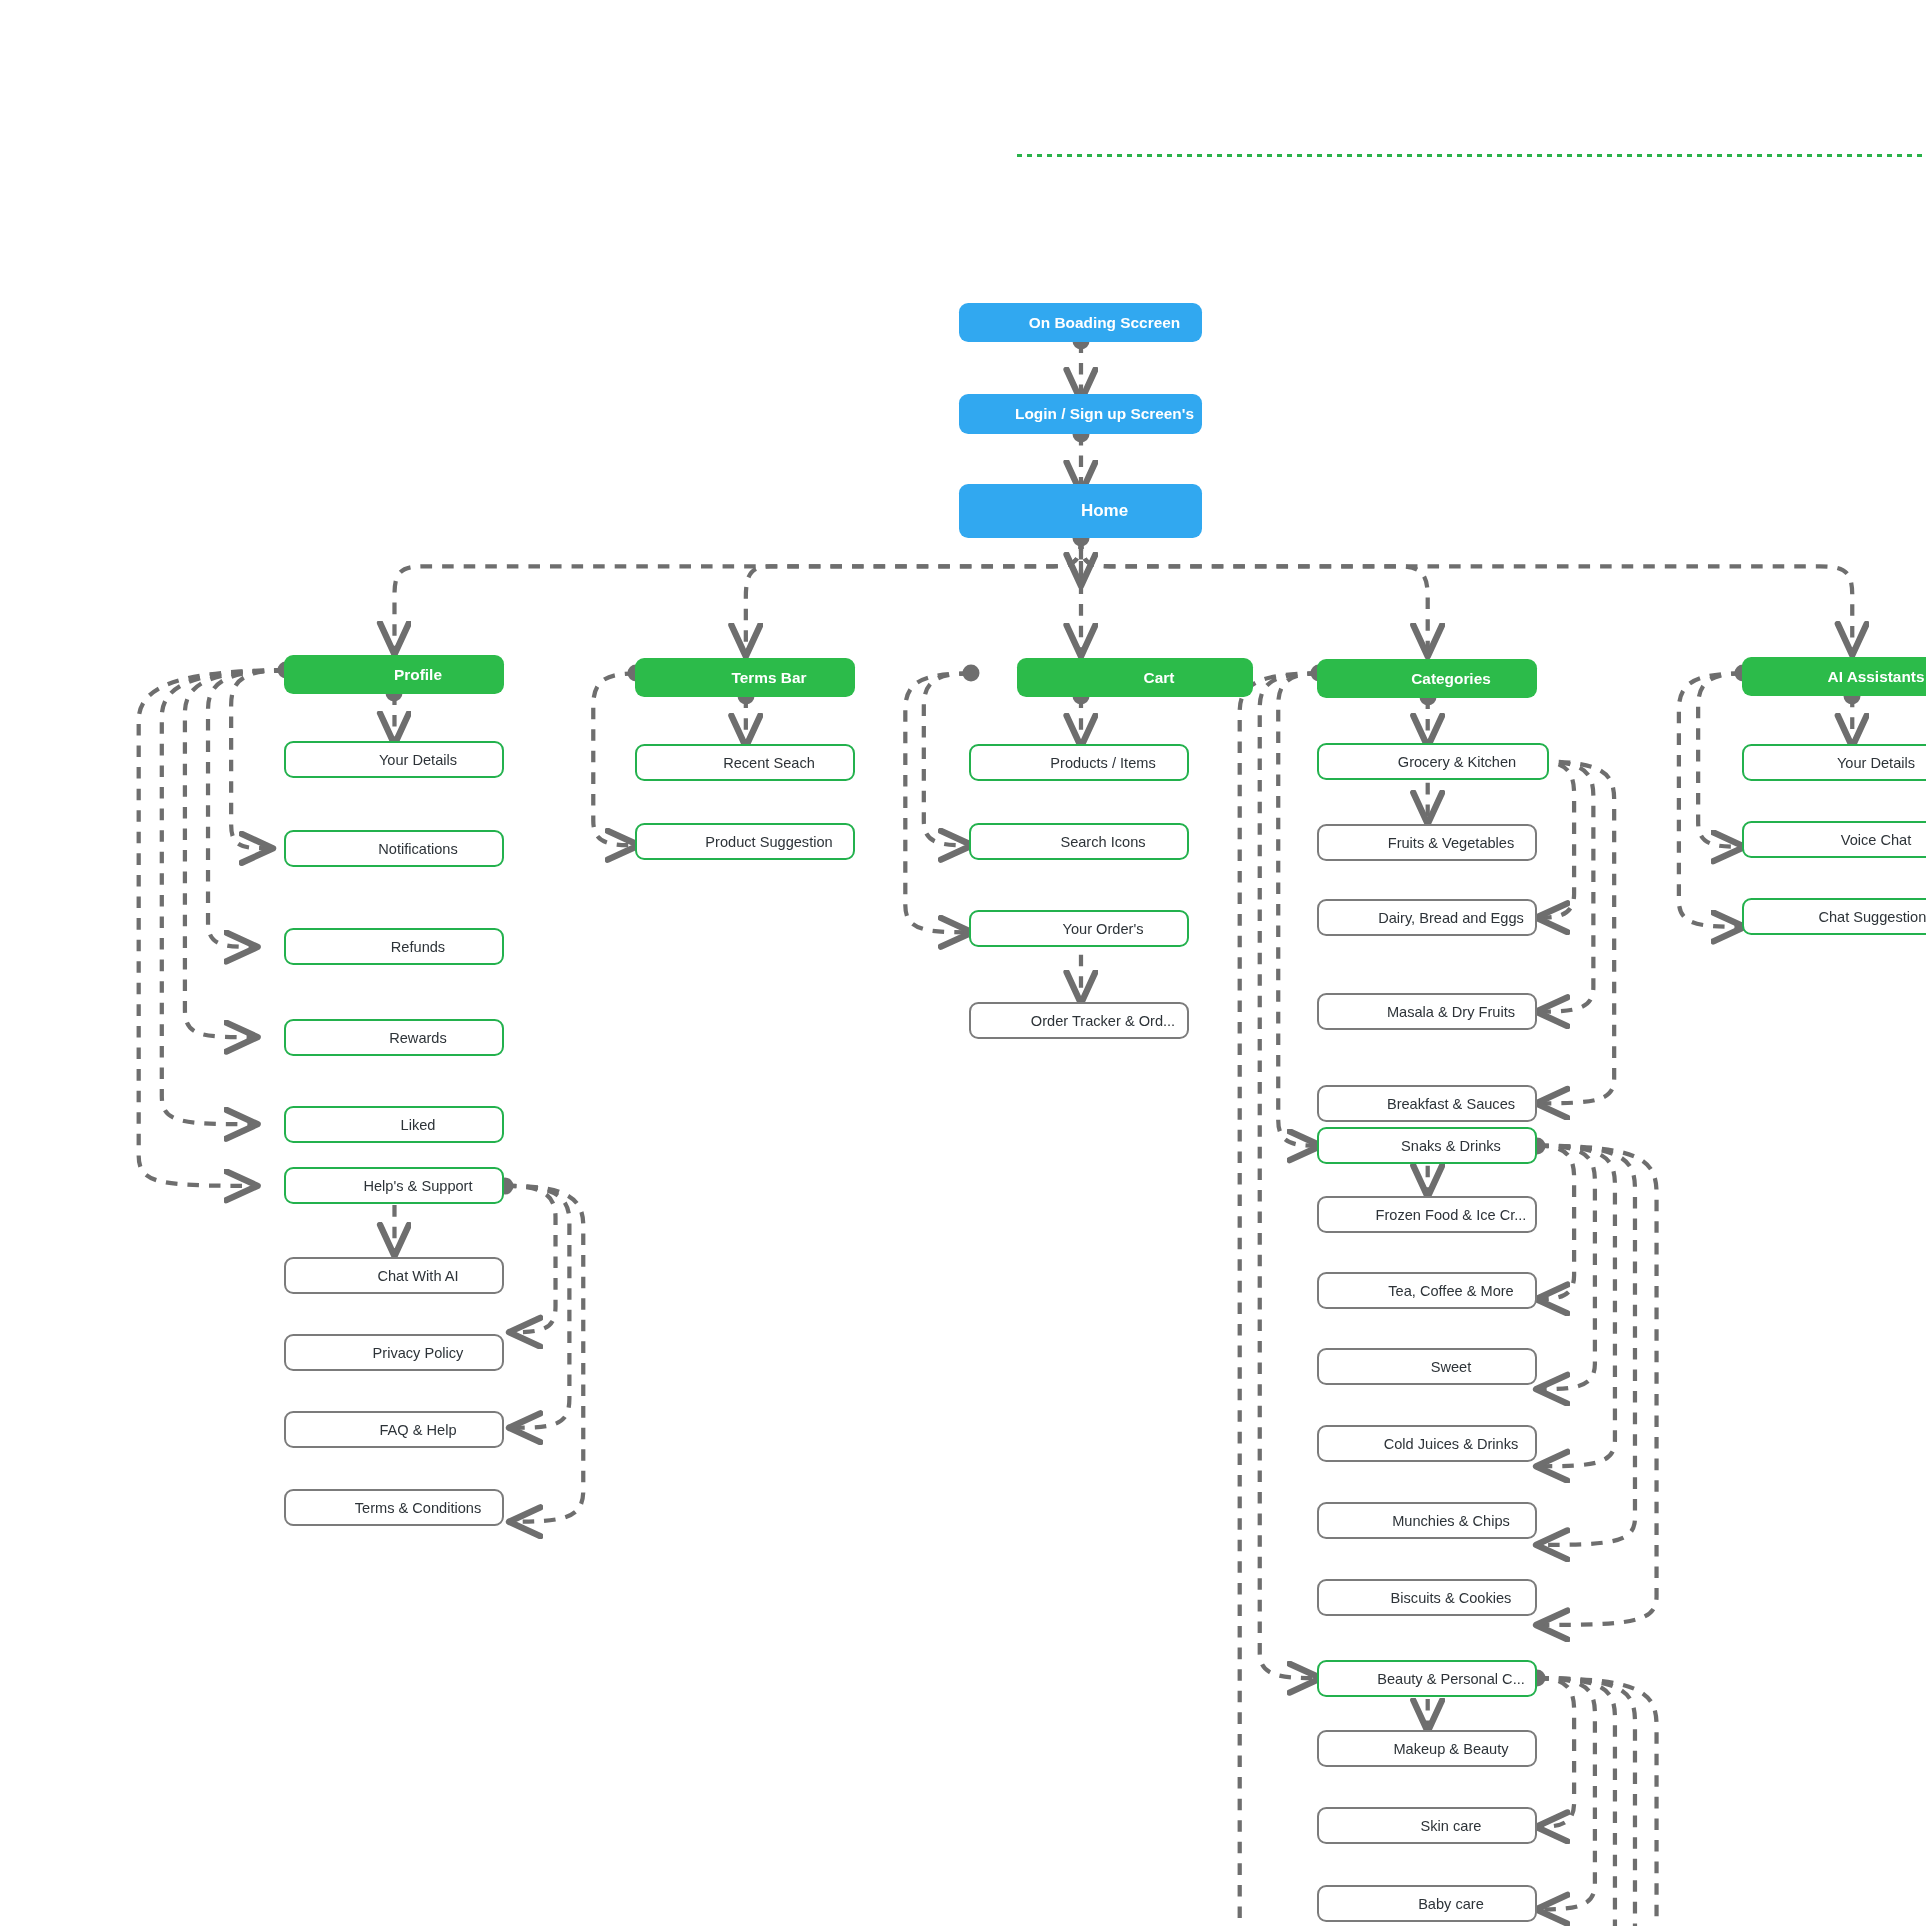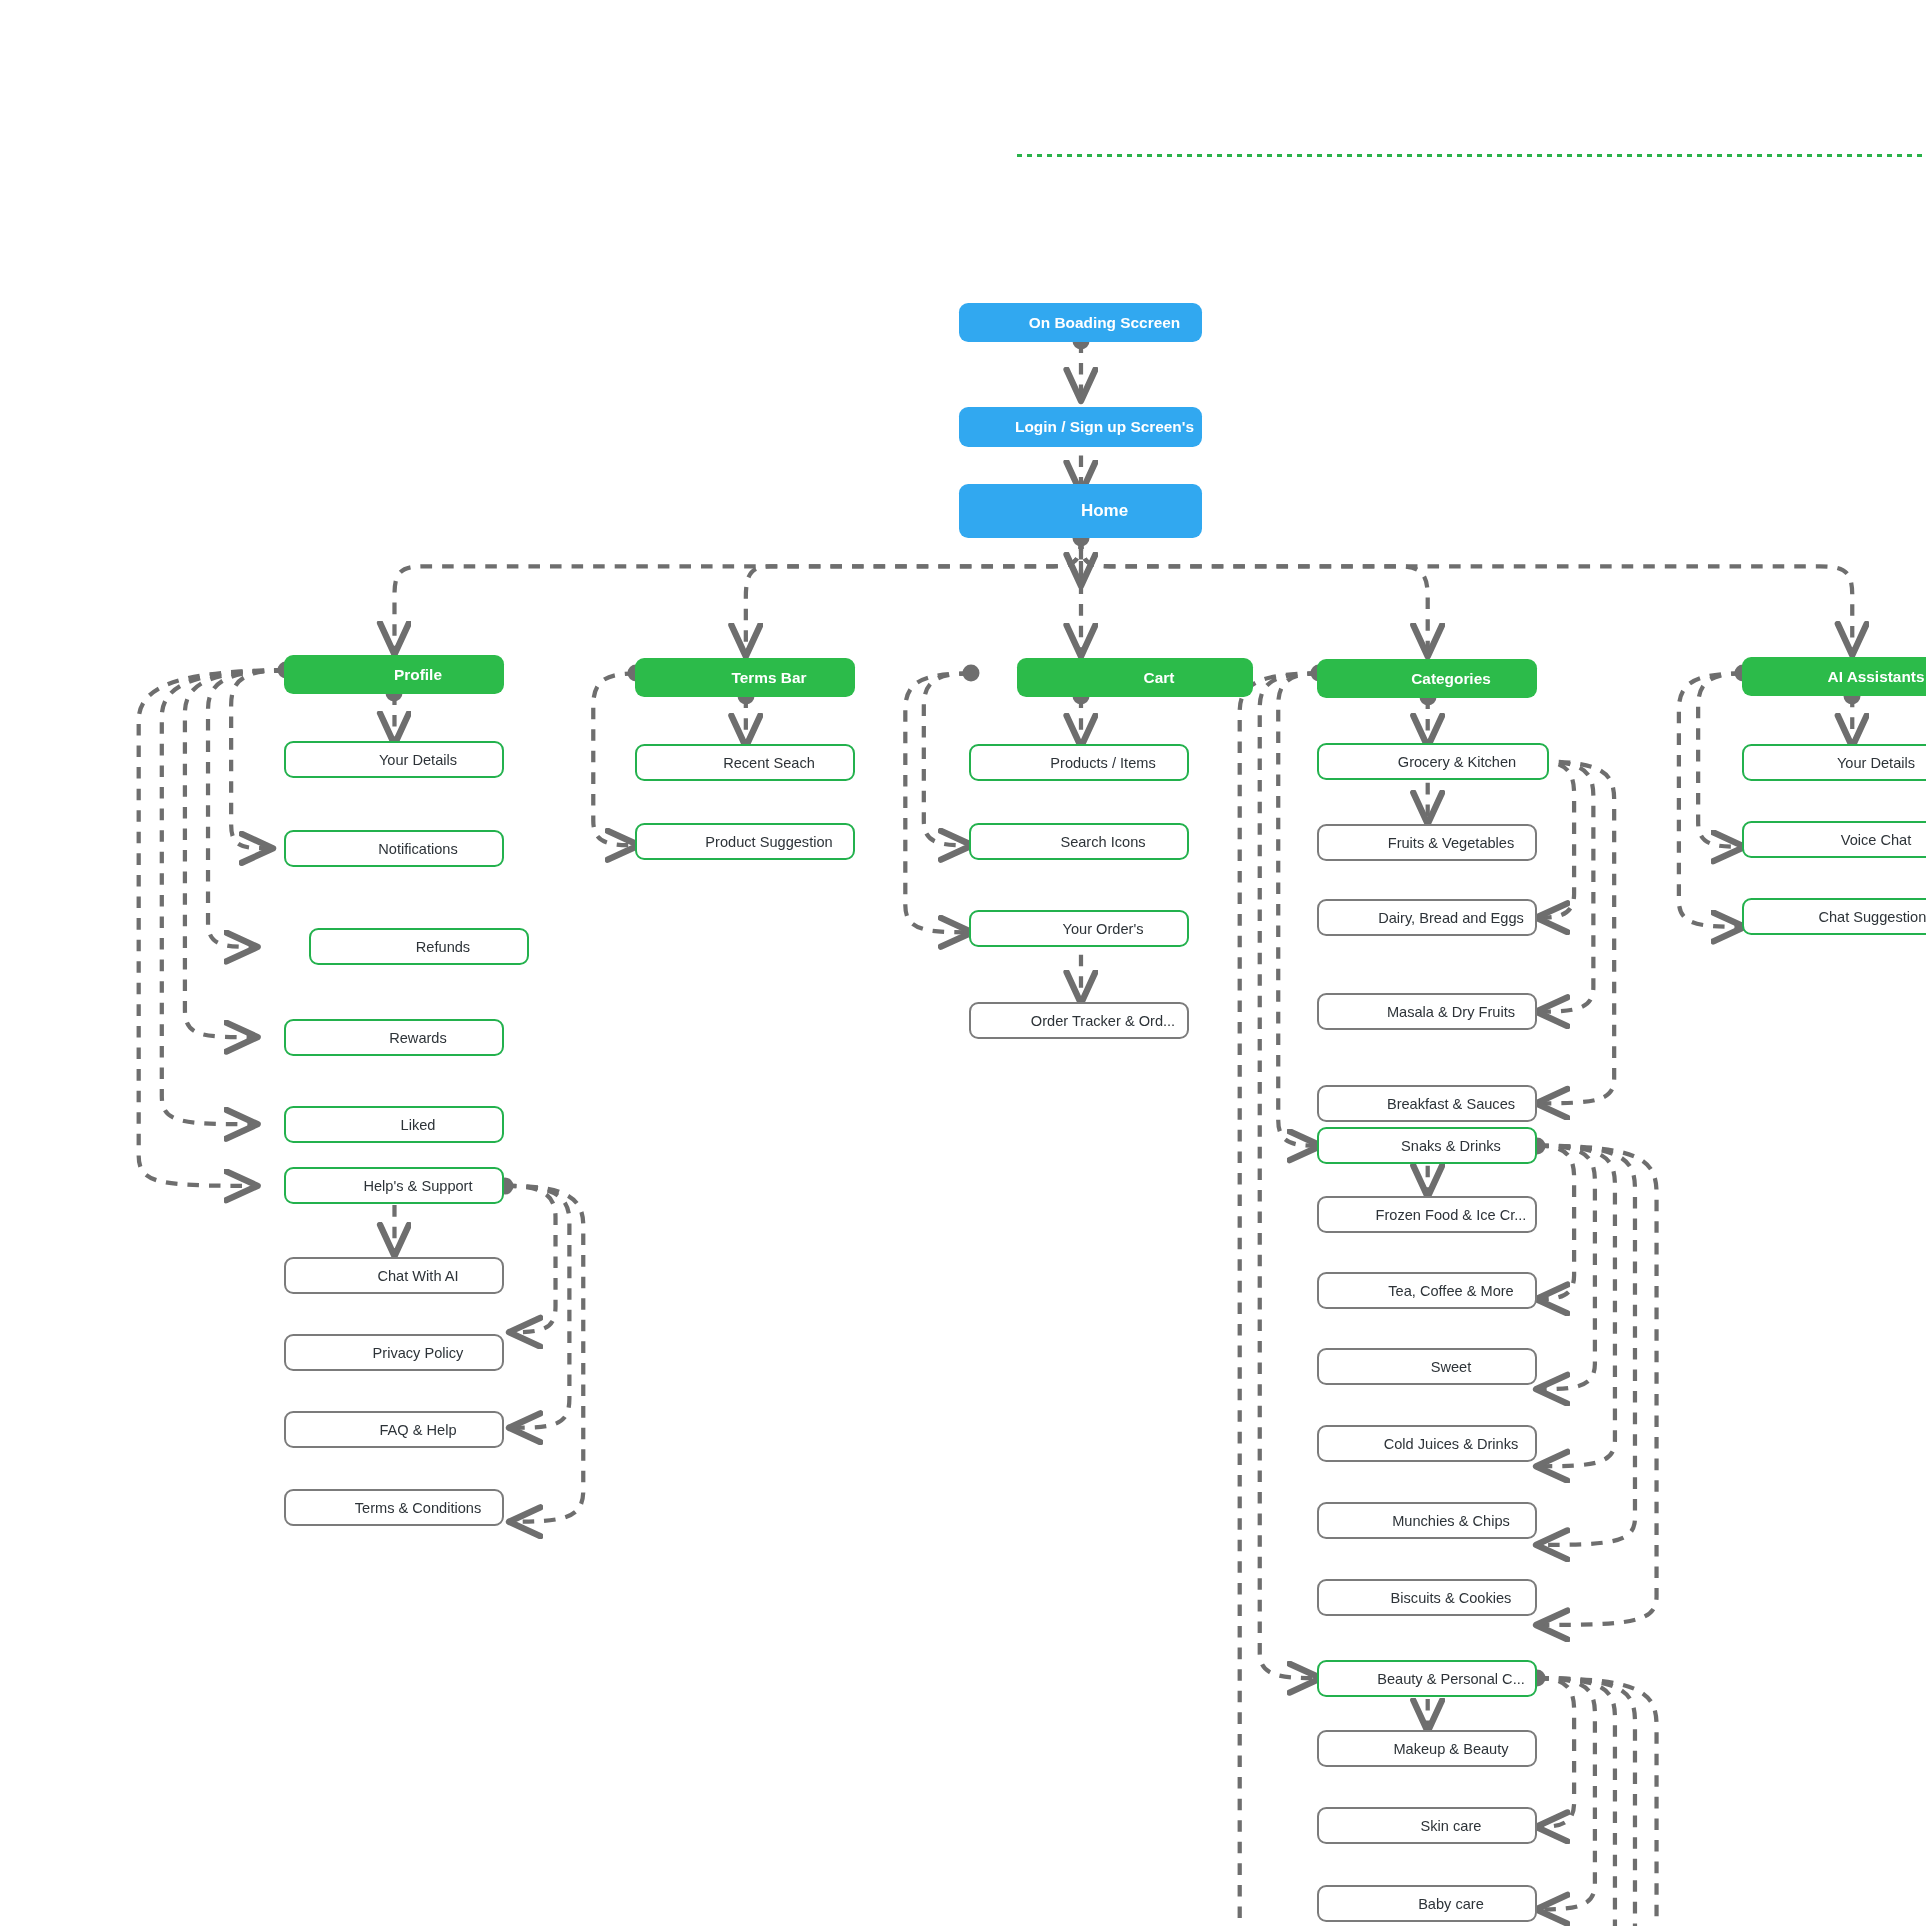--- a/index.html
+++ b/index.html
@@ -152,37 +152,37 @@
   <div class="dot" style="left:1537px;top:761px;"></div>
   <div class="dot" style="left:1537px;top:1146px;"></div>
   <div class="dot" style="left:1537px;top:1678px;"></div>
 
   <div class="dot" style="left:1743px;top:673px;"></div>
   <div class="dot" style="left:1852px;top:696px;"></div>
 
   <div class="node n-blue" style="left:959px;top:303px;width:243px;height:39px;font-size:15.4px;">
     <span class="lbl">On Boading Sccreen</span>
   </div>
-  <div class="node n-blue" style="left:959px;top:394px;width:243px;height:40px;font-size:15.4px;margin-top:13px;">
+  <div class="node n-blue" style="left:959px;top:394px;width:243px;height:40px;font-size:15.4px;">
     <span class="lbl">Login / Sign up  Screen's</span>
   </div>
   <div class="node n-blue" style="left:959px;top:484px;width:243px;height:54px;font-size:17px;">
     <span class="lbl">Home</span>
   </div>
 
   <div class="node n-green-fill" style="left:284px;top:655px;width:220px;height:39px;font-size:15.4px;">
     <span class="lbl">Profile</span>
   </div>
   <div class="node n-green-out" style="left:284px;top:741px;width:220px;height:37px;font-size:14.6px;">
     <span class="lbl">Your Details</span>
   </div>
   <div class="node n-green-out" style="left:284px;top:830px;width:220px;height:37px;font-size:14.6px;">
     <span class="lbl">Notifications</span>
   </div>
-  <div class="node n-green-out" style="left:284px;top:928px;width:220px;height:37px;font-size:14.6px;margin-left:25px;">
+  <div class="node n-green-out" style="left:284px;top:928px;width:220px;height:37px;font-size:14.6px;">
     <span class="lbl">Refunds</span>
   </div>
   <div class="node n-green-out" style="left:284px;top:1019px;width:220px;height:37px;font-size:14.6px;">
     <span class="lbl">Rewards</span>
   </div>
   <div class="node n-green-out" style="left:284px;top:1106px;width:220px;height:37px;font-size:14.6px;">
     <span class="lbl">Liked</span>
   </div>
   <div class="node n-green-out" style="left:284px;top:1167px;width:220px;height:37px;font-size:14.6px;">
     <span class="lbl">Help's &amp; Support</span>

